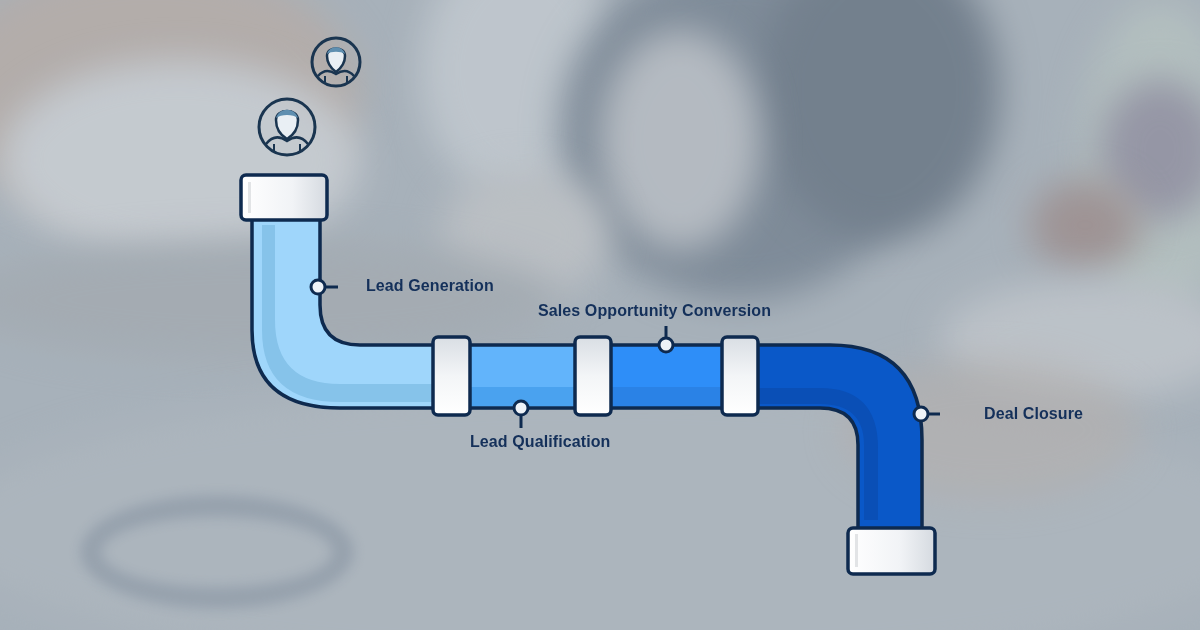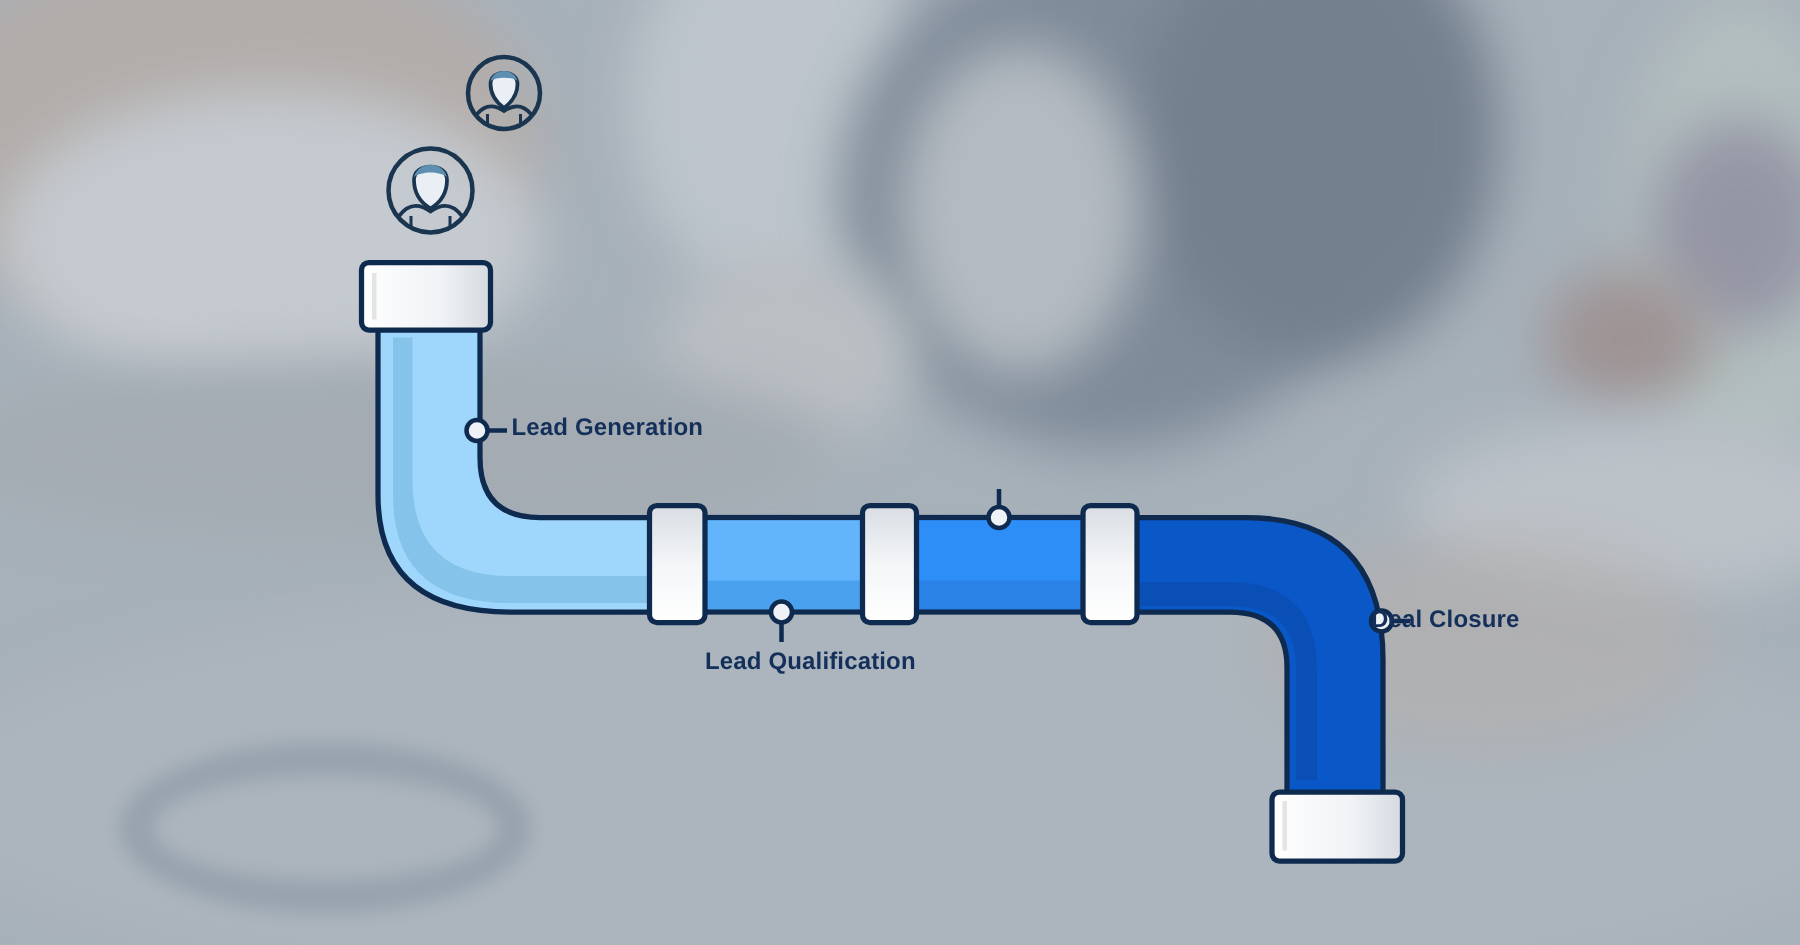--- a/index.html
+++ b/index.html
@@ -115,16 +115,17 @@
     <g>
       <line x1="666" y1="326" x2="666" y2="339" stroke="#0e2a4f" stroke-width="3"></line>
       <circle cx="666" cy="345" r="7" fill="#eef2f7" stroke="#0e2a4f" stroke-width="3"></circle>
     </g>
     <g>
       <line x1="927" y1="414" x2="940" y2="414" stroke="#0e2a4f" stroke-width="3"></line>
       <circle cx="921" cy="414" r="7" fill="#eef2f7" stroke="#0e2a4f" stroke-width="3"></circle>
     </g>
   </svg>
 
-  <div class="label" style="left:341px; top:277px;">Lead Generation</div>
+  <div class="label" style="left:366px; top:277px;">Lead Generation</div>
   <div class="label" style="left:470px; top:433px;">Lead Qualification</div>
-  <div class="label" style="left:914px; top:405px;">Deal Closure</div>
+  <div class="label" style="left:538px; top:302px;">Sales Opportunity Conversion</div>
+  <div class="label" style="left:984px; top:405px;">Deal Closure</div>
 </div>
 
 </body></html>

